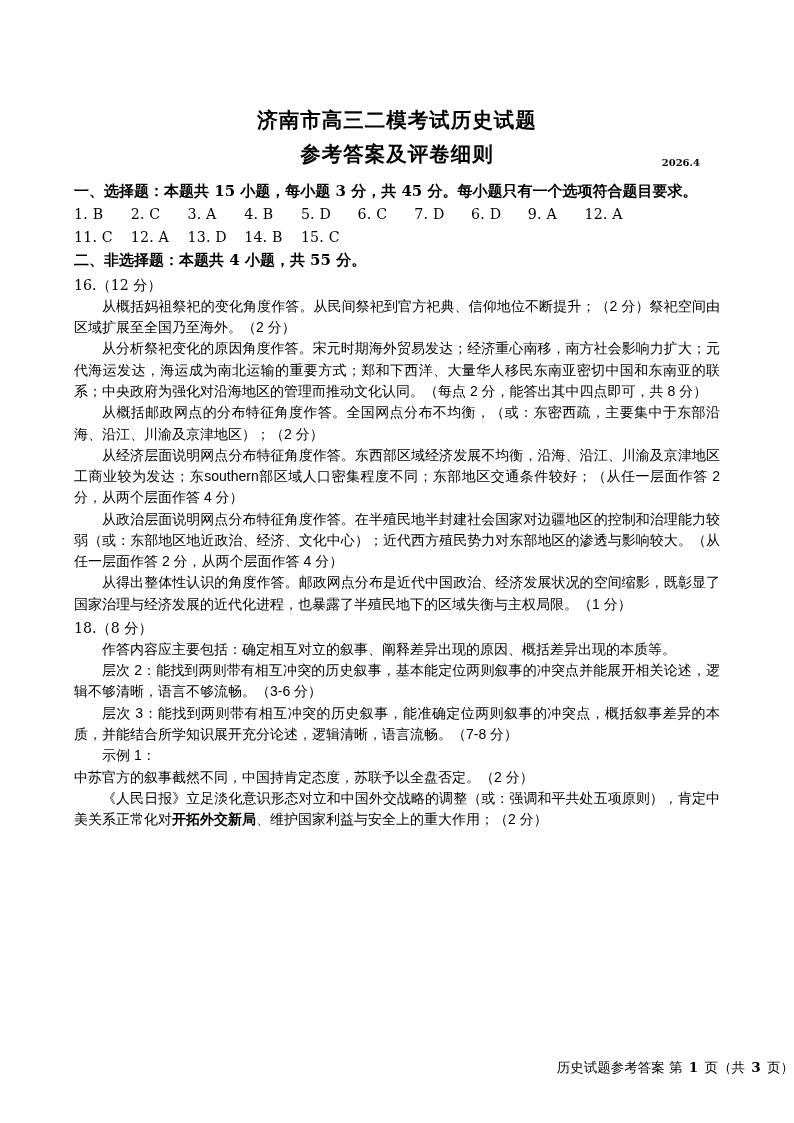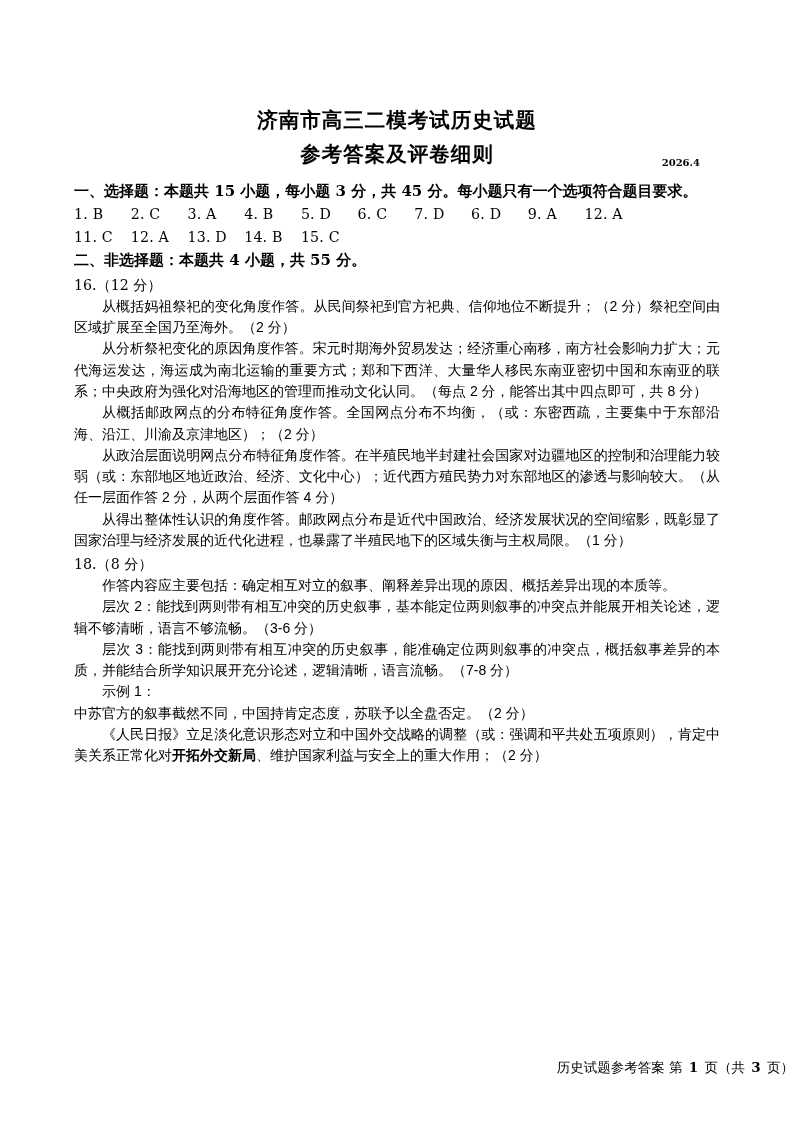--- a/index.html
+++ b/index.html
@@ -141,20 +141,21 @@
   <div class="sec-head">二、非选择题：本题共 4 小题，共 55 分。</div>
 
   <div class="blk">
     <div class="q-head">16.（12 分）</div>
     <div class="body-line indent para">从概括妈祖祭祀的变化角度作答。从民间祭祀到官方祀典、信仰地位不断提升；（2 分）祭祀空间由区域扩展至全国乃至海外。（2 分）</div>
     <div class="body-line indent para">从分析祭祀变化的原因角度作答。宋元时期海外贸易发达；经济重心南移，南方社会影响力扩大；元代海运发达，海运成为南北运输的重要方式；郑和下西洋、大量华人移民东南亚密切中国和东南亚的联系；中央政府为强化对沿海地区的管理而推动文化认同。（每点 2 分，能答出其中四点即可，共 8 分）</div>
   </div>
 
   <div class="blk">
     <div class="body-line indent para">从概括邮政网点的分布特征角度作答。全国网点分布不均衡，（或：东密西疏，主要集中于东部沿海、沿江、川渝及京津地区）；（2 分）</div>
+    <div class="body-line indent para">从经济层面说明网点分布特征角度作答。东西部区域经济发展不均衡，沿海、沿江、川渝及京津地区工商业较为发达；东southern部区域人口密集程度不同；东部地区交通条件较好；（从任一层面作答 2 分，从两个层面作答 4 分）</div>
     <div class="body-line indent para">从政治层面说明网点分布特征角度作答。在半殖民地半封建社会国家对边疆地区的控制和治理能力较弱（或：东部地区地近政治、经济、文化中心）；近代西方殖民势力对东部地区的渗透与影响较大。（从任一层面作答 2 分，从两个层面作答 4 分）</div>
     <div class="body-line indent para">从得出整体性认识的角度作答。邮政网点分布是近代中国政治、经济发展状况的空间缩影，既彰显了国家治理与经济发展的近代化进程，也暴露了半殖民地下的区域失衡与主权局限。（1 分）</div>
   </div>
 
   <div class="blk">
     <div class="q-head">18.（8 分）</div>
     <div class="body-line indent para">作答内容应主要包括：确定相互对立的叙事、阐释差异出现的原因、概括差异出现的本质等。</div>
     <div class="body-line indent para">层次 2：能找到两则带有相互冲突的历史叙事，基本能定位两则叙事的冲突点并能展开相关论述，逻辑不够清晰，语言不够流畅。（3-6 分）</div>
     <div class="body-line indent para">层次 3：能找到两则带有相互冲突的历史叙事，能准确定位两则叙事的冲突点，概括叙事差异的本质，并能结合所学知识展开充分论述，逻辑清晰，语言流畅。（7-8 分）</div>
     <div class="body-line indent para">示例 1：</div>

